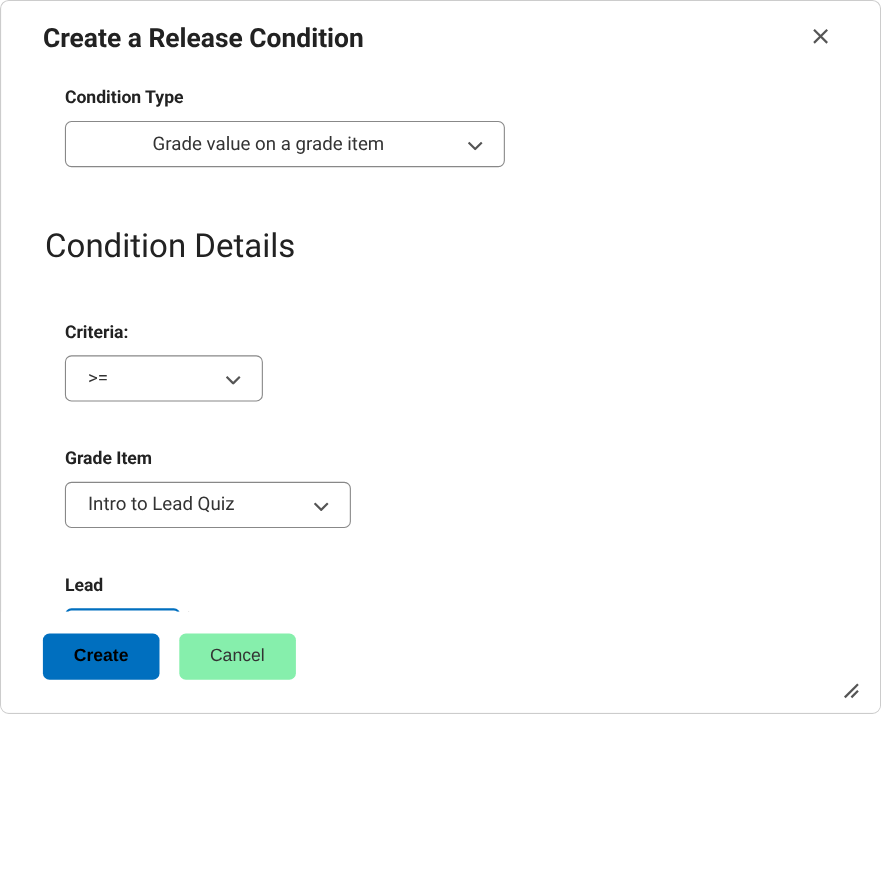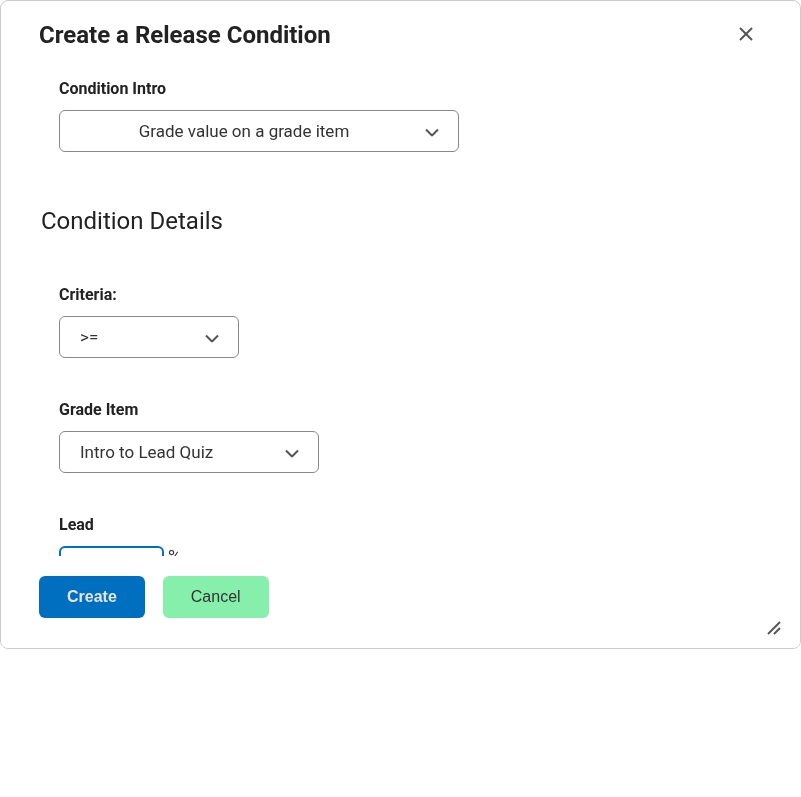--- a/index.html
+++ b/index.html
@@ -94,21 +94,21 @@
       right: 20px;
       top: 50%;
       transform: translateY(-50%);
       pointer-events: none;
     }
     .condition-type-select {
       width: 400px;
       text-align: center;
     }
     .section-heading {
-      font-size: 24px;
+      font-size: 30px;
       font-weight: 400;
       color: #222;
       margin-top: 55px;
       margin-bottom: 50px;
       margin-left: -18px;
     }
     .grade-item-select {
       width: 260px;
     }
     .criteria-select {
@@ -141,21 +141,21 @@
       left: 0;
       right: 0;
       padding: 20px 38px 30px 38px;
       display: flex;
       gap: 18px;
       align-items: center;
       background: #fff;
     }
     .btn-primary {
       background: #006fbf;
-      color: #e5e5e5;
+      color: #000000;
       border: none;
       border-radius: 6px;
       padding: 12px 28px;
       font-size: 16px;
       font-weight: 700;
       cursor: pointer;
     }
     .btn-secondary {
       background: #86efac;
       color: #333;
@@ -190,21 +190,21 @@
       <svg width="16" height="16" viewBox="0 0 16 16" fill="none" stroke="#555" stroke-width="2">
         <line x1="2" y1="2" x2="14" y2="14"></line>
         <line x1="14" y1="2" x2="2" y2="14"></line>
       </svg>
     </button>
   </div>
 
   <div class="dialog-body">
 
     <div class="field-group">
-      <label class="field-label">Condition Intro</label>
+      <label class="field-label">Condition Type</label>
       <div class="select-wrapper">
         <div class="select-field condition-type-select">
           <span>Grade value on a grade item</span>
         </div>
         <span class="select-chevron">
           <svg class="chevron-svg" viewBox="0 0 14 8" fill="none" stroke="#555" stroke-width="2">
               <polyline points="1,1 7,7 13,1"></polyline>
             </svg>
         </span>
       </div>

